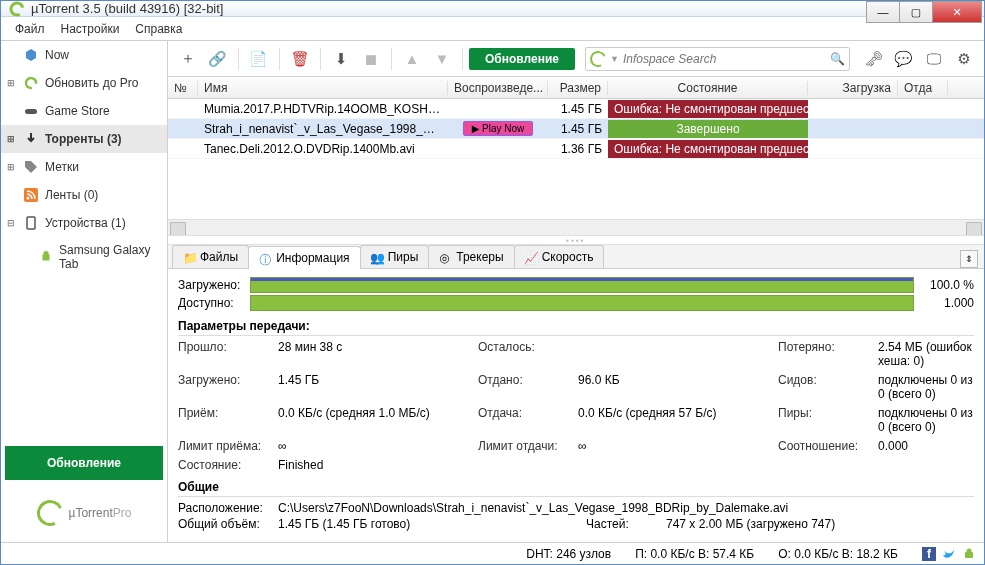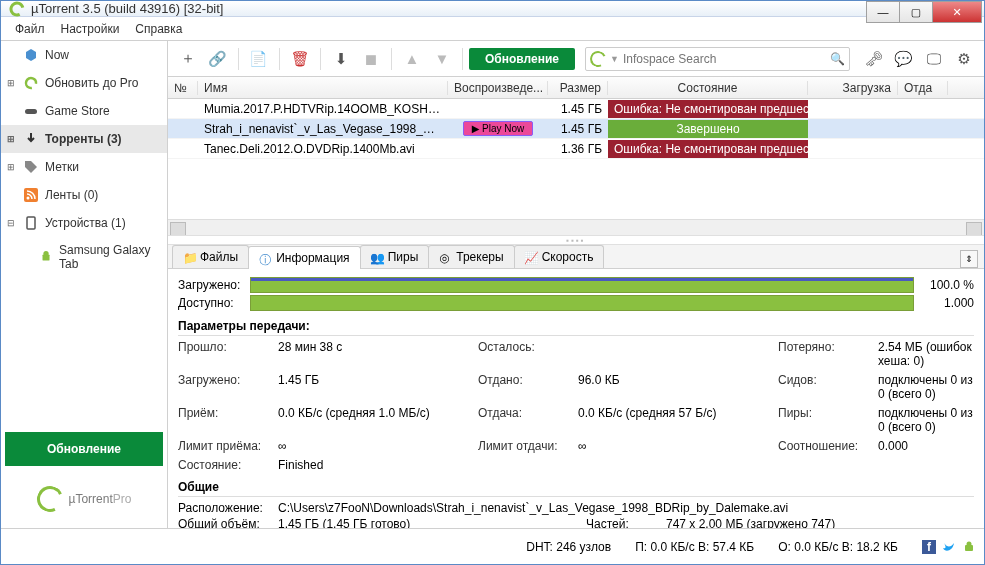--- a/index.html
+++ b/index.html
@@ -23,21 +23,21 @@
 .update-btn { background: #0a8a3a; color: #fff; text-align: center; padding: 10px; font-weight: bold; cursor: pointer; margin: 4px; }
 .logo-pro { padding: 16px; display:flex;align-items:center;justify-content:center;color:#7a7a7a;font-size:18px;}
 .logo-pro .u-logo { width:26px;height:26px; border:3px solid #8ac040; border-radius:50%;border-top-color:transparent;margin-right:6px;transform:rotate(110deg);}
 .main { flex: 1; display: flex; flex-direction: column; min-width:0;}
 .toolbar { height: 36px; display: flex; align-items: center; padding: 0 6px; border-bottom: 1px solid #d0d0d0; gap:2px;}
 .tool-btn { width: 28px; height: 28px; display: flex; align-items: center; justify-content: center; cursor: pointer; border-radius: 2px; font-size:15px;color:#555;}
 .tool-sep { width: 1px; height: 22px; background: #ddd; margin: 0 4px; }
 .obnov-btn { background: #0a8a3a; color: #fff; padding: 4px 16px; border-radius: 2px; cursor: pointer; font-weight:bold;}
 .search-wrap { flex: 1; display: flex; align-items: center; border: 1px solid #ccc; border-radius: 2px; height: 24px; margin: 0 8px; padding:0 4px;}
 .search-icon-u { width:16px;height:16px;border:2px solid #8ac040;border-radius:50%;border-top-color:transparent;transform:rotate(110deg);margin-right:4px;}
-.search-input { flex: 1; border: none; outline: none; color: #737373; }
+.search-input { flex: 1; border: none; outline: none; color: #737373; font-style: italic; }
 .torrent-table { flex: 0 0 auto; overflow: hidden; }
 .thead { display: flex; background: linear-gradient(#fdfdfd,#efefef); border-bottom: 1px solid #d0d0d0; height: 22px; align-items:center;}
 .th { padding: 0 6px; border-right: 1px solid #e0e0e0; color:#333; overflow:hidden; white-space:nowrap;}
 .trow { display: flex; height: 20px; align-items: center; border-bottom: 1px solid #f4f4f4; }
 .trow.selected { background: #d8e6f8; }
 .td { padding: 0 6px; overflow: hidden; white-space: nowrap; text-overflow: ellipsis; }
 .col-num { width: 30px; }
 .col-name { width: 250px; }
 .col-play { width: 100px; text-align:center;}
 .col-size { width: 60px; text-align: right; }
@@ -57,21 +57,21 @@
 .detail-body { flex: 1; overflow: auto; padding: 6px 10px; font-size:12px;}
 .progress-row { display: flex; align-items: center; margin: 2px 0; }
 .progress-label { width: 72px; }
 .progress-bar { flex: 1; height: 16px; background: #8ac040; border:1px solid #7a9e38; position:relative;}
 .progress-bar.blue::before { content:''; position:absolute;top:0;left:0;right:0;height:3px;background:#4a5ac0;}
 .progress-val { width: 60px; text-align: right; padding-left:6px;}
 .section-title { font-weight: bold; margin: 8px 0 4px; border-bottom:1px solid #ddd; padding-bottom:2px;}
 .params-grid { display: grid; grid-template-columns: 100px 200px 100px 200px 100px auto; row-gap:5px; font-size:12px;}
 .params-grid .lbl { color:#333;}
 .general-grid { display:grid; grid-template-columns: 100px 1fr 80px 1fr; row-gap:2px;}
-.statusbar { height: 36px; border-top: 1px solid #d0d0d0; display: flex; align-items: center; padding: 0 8px; font-size: 12px; gap:24px;}
+.statusbar { height: 22px; border-top: 1px solid #d0d0d0; display: flex; align-items: center; padding: 0 8px; font-size: 12px; gap:24px;}
 .statusbar .sp { flex:1;}
 .social{display:flex;gap:6px;}
 .social span{width:14px;height:14px;display:inline-block;}
 svg{display:block;}
 .hscroll { height:16px; background:#f0f0f0;border-top:1px solid #ddd;position:relative;}
 .hscroll::before{content:'';position:absolute;left:2px;top:2px;width:14px;height:12px;background:#ddd;border:1px solid #bbb;}
 .hscroll::after{content:'';position:absolute;right:2px;top:2px;width:14px;height:12px;background:#ddd;border:1px solid #bbb;}
 </style>
 </head>
 <body>

